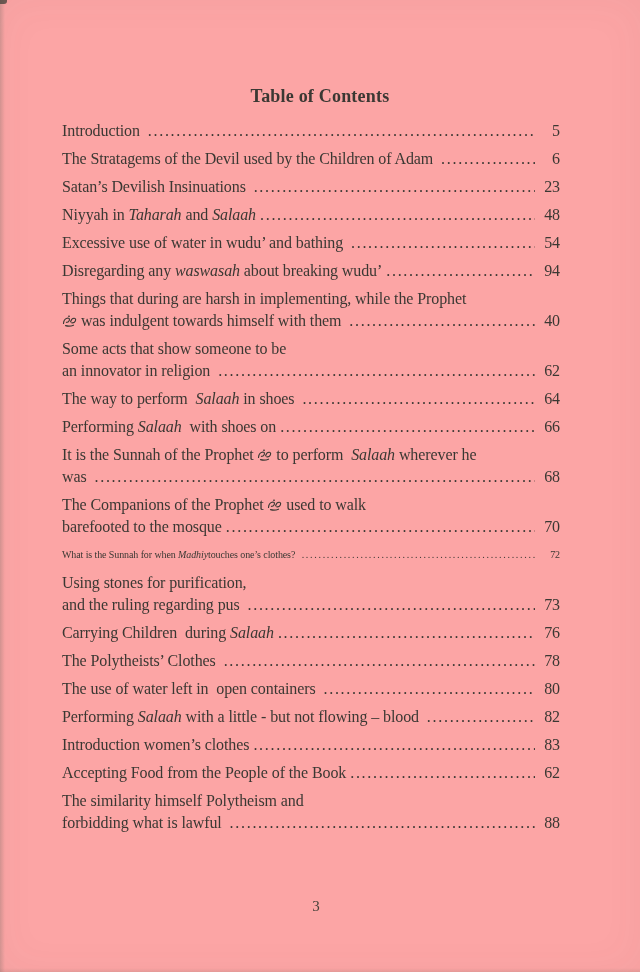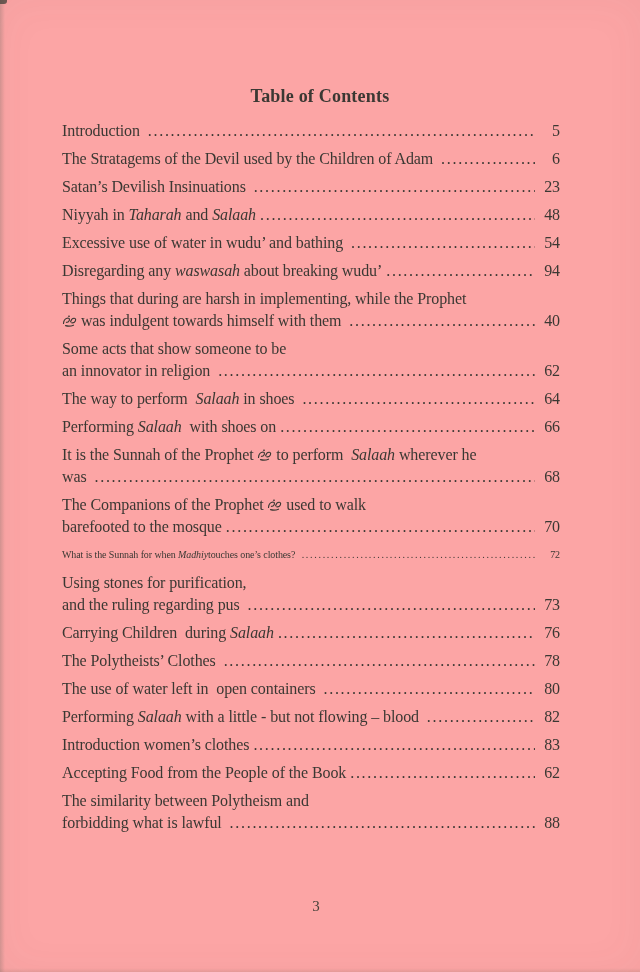--- a/index.html
+++ b/index.html
@@ -166,18 +166,18 @@
       <div class="entry">
         <div class="toc-line last"><span class="entry-text"><span>Performing </span><span class="it">Salaah</span><span> with a little - but not flowing – blood </span></span><span class="leader"></span><span class="pnum">82</span></div>
       </div>
       <div class="entry">
         <div class="toc-line last"><span class="entry-text"><span>Introduction women’s clothes</span></span><span class="leader"></span><span class="pnum">83</span></div>
       </div>
       <div class="entry">
         <div class="toc-line last"><span class="entry-text"><span>Accepting Food from the People of the Book</span></span><span class="leader"></span><span class="pnum">62</span></div>
       </div>
       <div class="entry">
-        <div class="toc-line"><span class="entry-text"><span>The similarity between Polytheism and</span></span></div>
+        <div class="toc-line"><span class="entry-text"><span>The similarity himself Polytheism and</span></span></div>
         <div class="toc-line last"><span class="entry-text"><span>forbidding what is lawful </span></span><span class="leader"></span><span class="pnum">88</span></div>
       </div>
     </div>
   <div class="folio">3</div>
 </div>
 
 </body></html>

